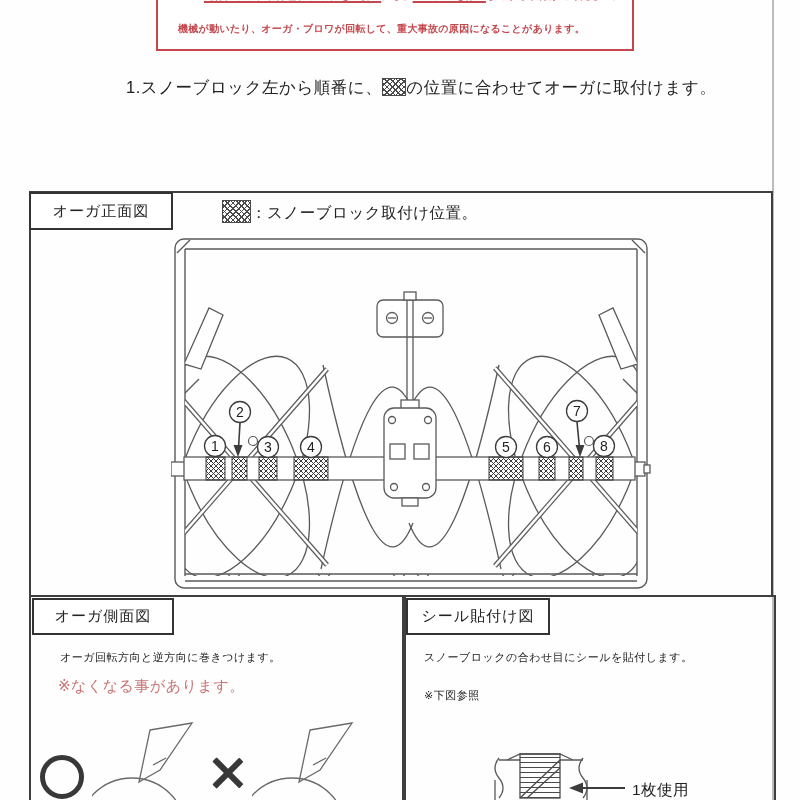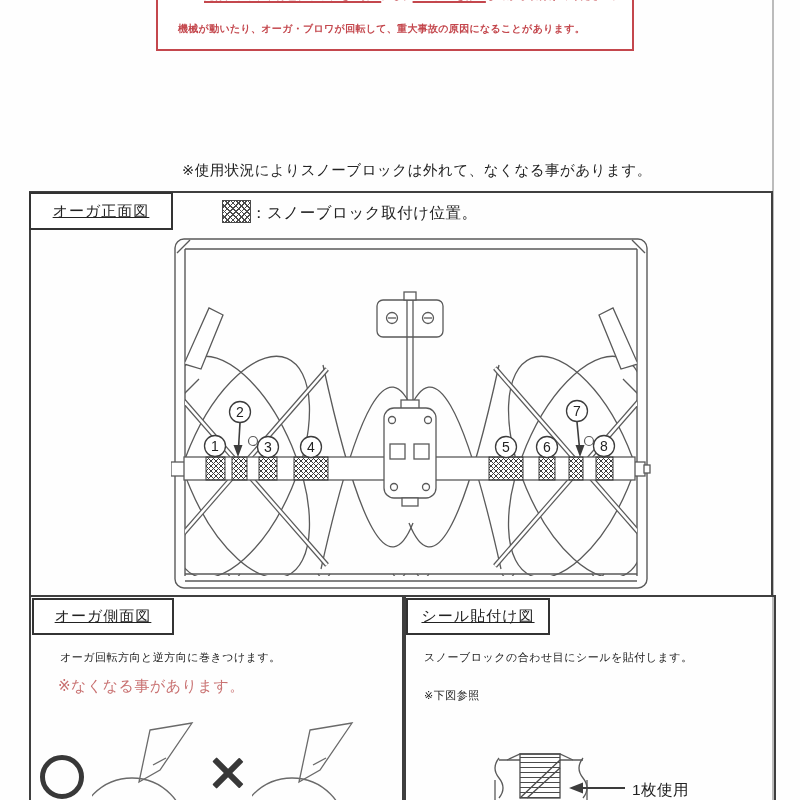--- a/index.html
+++ b/index.html
@@ -16,21 +16,21 @@
     border:1.5px solid #4a4a4a;
     vertical-align:-3px;
   }
   .warnbox{border:2px solid #c4474d;background:#fff;}
   .warntext{color:#c4474d;font-weight:bold;font-size:10px;white-space:nowrap;letter-spacing:.3px;}
   .warntext u{text-decoration-thickness:1.5px;text-underline-offset:2px;}
   .step{font-size:16.5px;letter-spacing:.5px;white-space:nowrap;color:#222;}
   .note{font-size:14.5px;letter-spacing:.5px;color:#222;white-space:nowrap;}
   .secbox{border:2px solid #3f3f3f;background:transparent;}
   .labelbox{border:2px solid #333;background:#fff;display:flex;align-items:center;justify-content:center;
-            font-size:15px;letter-spacing:1px;color:#222;text-decoration:underline;}
+            font-size:15px;letter-spacing:1px;color:#222;}
   .body-text{font-size:11px;letter-spacing:.5px;color:#222;white-space:nowrap;}
   .red-note{font-size:15px;letter-spacing:.5px;color:#c97272;white-space:nowrap;}
   .ok-circle{border:5.5px solid #383838;border-radius:50%;background:transparent;}
   .xmark{position:absolute;}
   .xmark span{position:absolute;left:15px;top:-2px;width:5.5px;height:38px;background:#383838;border-radius:1px;}
   .xmark span:nth-child(1){transform:rotate(45deg);}
   .xmark span:nth-child(2){transform:rotate(-45deg);}
   svg{display:block;font-family:inherit;}
   .pageedge{background:#bcbcbc;}
 </style>
@@ -41,22 +41,24 @@
 
   <div class="abs pageedge" style="left:772px;top:0;width:2px;height:800px;"></div>
 
   <div class="abs warnbox" style="left:156px;top:-16px;width:474px;height:63px;">
     <div class="abs warntext" style="left:46px;top:3px;">
       <u>走行クラッチ、除雪クラッチを「切」</u><span>にし、</span><u>エンジンを停止</u><span>してから取付けてください。</span>
     </div>
     <div class="abs warntext" style="left:20px;top:36px;">機械が動いたり、オーガ・ブロワが回転して、重大事故の原因になることがあります。</div>
   </div>
 
-
-  <div class="abs note" style="left:182px;top:161px;">※使用状況によりスノーブロックは外れて、なくなる事があります。</div>
+  <div class="abs step" style="left:126px;top:77px;">
+    <span>1.</span><span>スノーブロック左から順番に、</span><span class="xhatch" style="width:22px;height:16px;"></span><span>の位置に合わせてオーガに取付けます。</span>
+  </div>
+
 
   <div class="abs secbox" style="left:29px;top:191px;width:740px;height:402px;"></div>
   <div class="abs labelbox" style="left:29px;top:192px;width:140px;height:34px;">
     <span>オーガ正面図</span>
   </div>
   <div class="abs" style="left:222px;top:200px;">
     <span class="xhatch" style="width:27px;height:21px;vertical-align:-5px;"></span><span class="body-text" style="font-size:15.5px;">：スノーブロック取付け位置。</span>
   </div>
 
   <svg class="abs" style="left:171px;top:236px;" width="480" height="356" viewBox="0 0 480 356">

